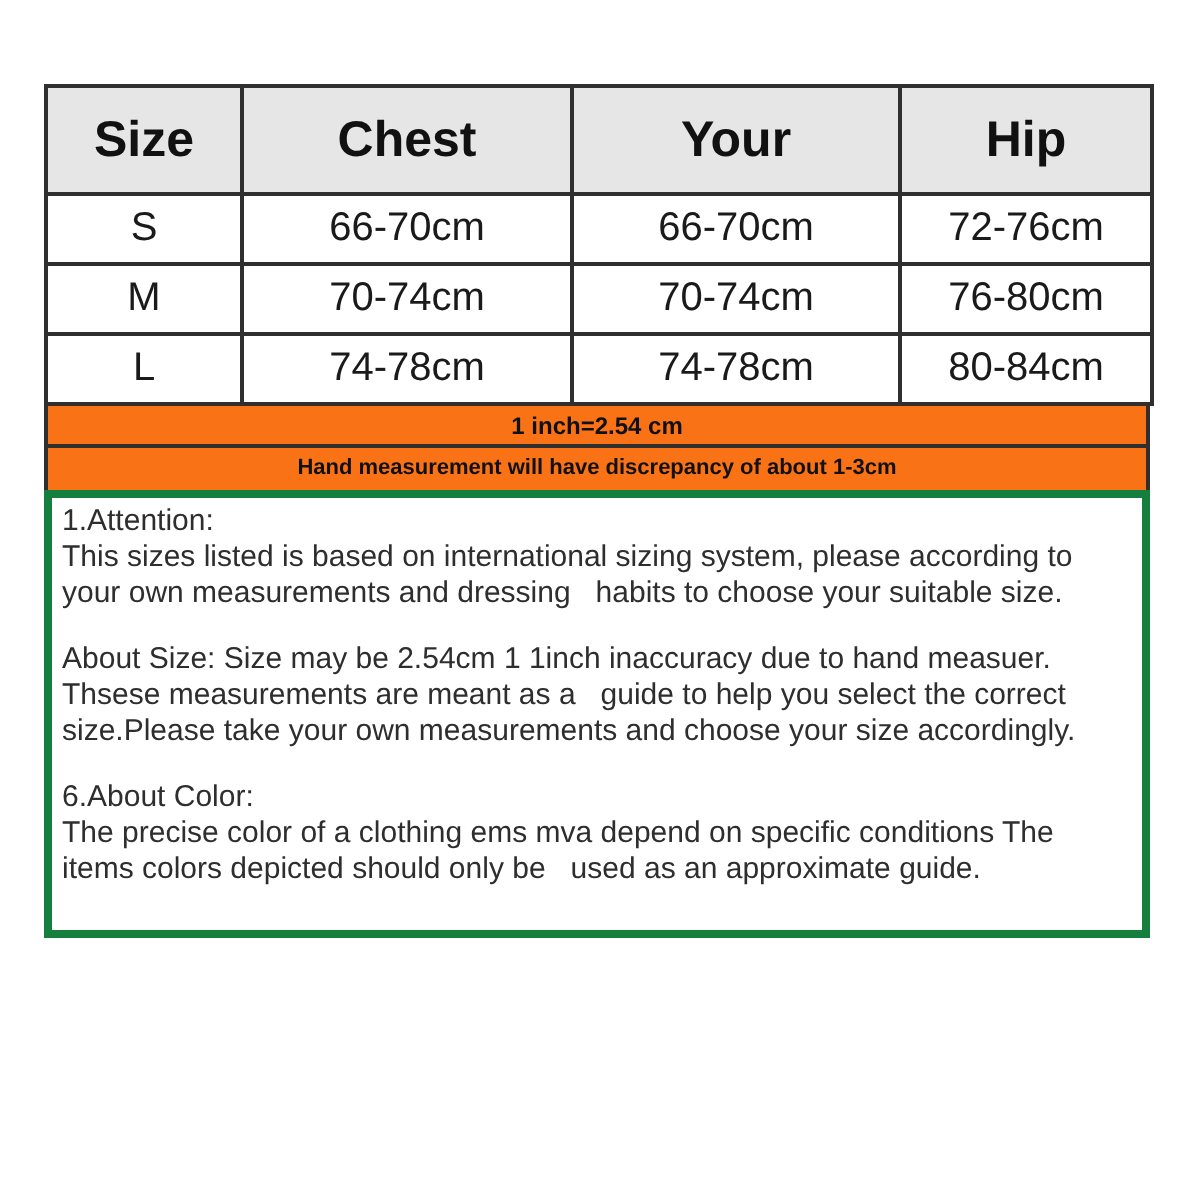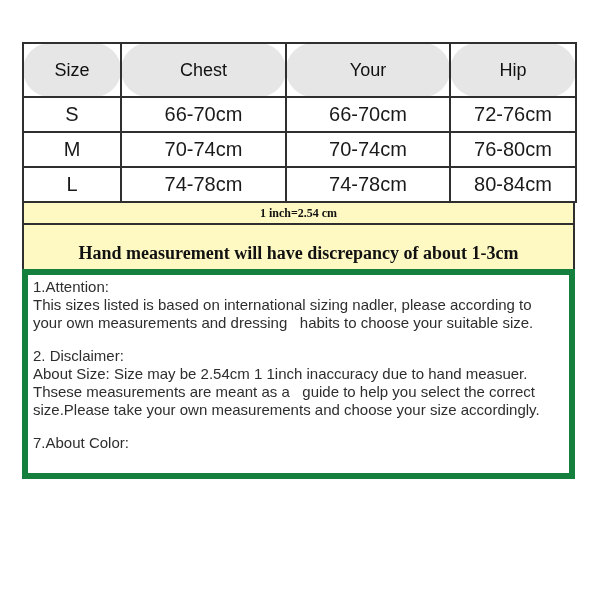--- a/index.html
+++ b/index.html
@@ -30,50 +30,49 @@
     table.size-table td {
       border: 2px solid #2f2f2f;
       text-align: center;
       vertical-align: middle;
       padding: 0;
       overflow: hidden;
     }
     table.size-table th {
       height: 52px;
       background: #e6e6e6;
-      font-size: 18px;
-      font-weight: normal;
+      font-size: 25px;
+      font-weight: bold;
       color: #111111;
-      border-radius: 27px;
     }
     table.size-table td {
       height: 33px;
       font-size: 20px;
       color: #1a1a1a;
       background: #ffffff;
     }
     .banner {
       border: 2px solid #2f2f2f;
       margin-top: -2px;
       text-align: center;
-      font-family: Liberation Serif, serif;
+      font-family: Liberation Sans, sans-serif;
       font-weight: bold;
       color: #111111;
-      background: #fef9c3;
+      background: #f97316;
     }
     .banner-inch {
       font-size: 12px;
       padding: 3px 0 2px 0;
     }
     .banner-hand {
-      font-size: 18px;
-      padding: 18px 0 5px 0;
+      font-size: 11px;
+      padding: 4px 0 5px 0;
     }
     .notes {
-      border: 6px solid #15803d;
+      border: 4px solid #15803d;
       margin-top: -2px;
       padding: 3px 6px 6px 5px;
       font-size: 15px;
       line-height: 18px;
       color: #2e2e2e;
       background: #ffffff;
     }
     .note-title {
       white-space: pre-wrap;
     }
@@ -125,25 +124,25 @@
       </tr>
     </tbody>
   </table>
 
   <div class="banner banner-inch">1 inch=2.54 cm</div>
 
   <div class="banner banner-hand">Hand measurement will have discrepancy of about 1-3cm</div>
 
   <div class="notes">
     <div class="note-title">1.Attention:</div>
-    <div class="note-body">This sizes listed is based on international sizing nadler, please according to your own measurements and dressing   habits to choose your suitable size.</div>
+    <div class="note-body">This sizes listed is based on international sizing system, please according to your own measurements and dressing   habits to choose your suitable size.</div>
     <div class="note-gap"></div>
 
-    <div class="note-title">2. Disclaimer:</div>
     <div class="note-body">About Size: Size may be 2.54cm 1 1inch inaccuracy due to hand measuer. Thsese measurements are meant as a   guide to help you select the correct size.Please take your own measurements and choose your size accordingly.</div>
     <div class="note-gap"></div>
 
-    <div class="note-title">7.About Color:</div>
+    <div class="note-title">6.About Color:</div>
+    <div class="note-body">The precise color of a clothing ems mva depend on specific conditions The items colors depicted should only be   used as an approximate guide.</div>
     <div class="note-gap"></div>
 
   </div>
 
 </div>
 
 </body></html>

